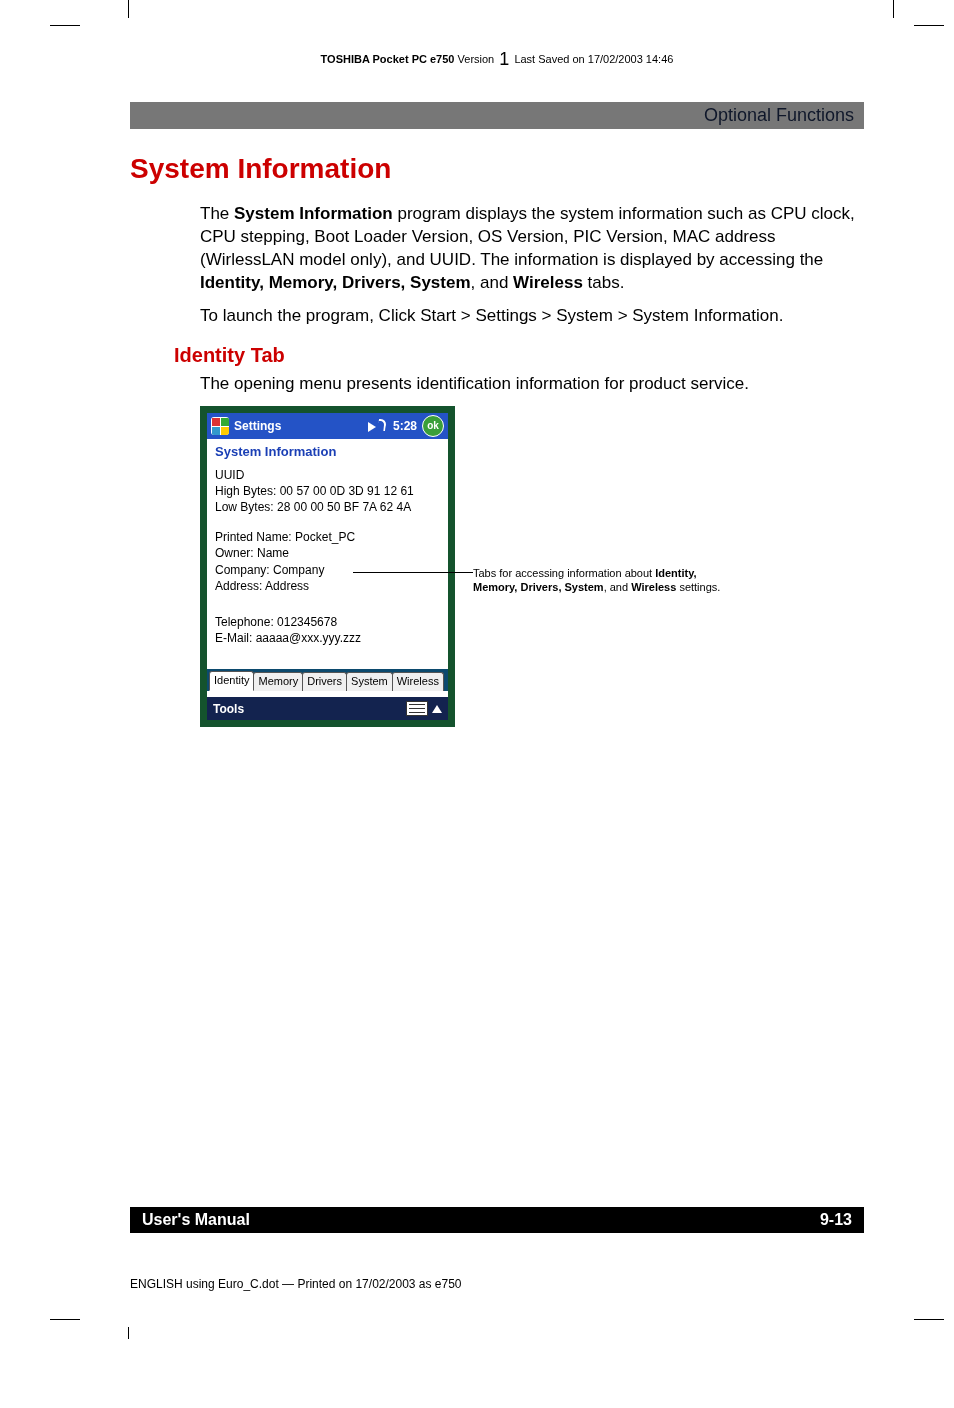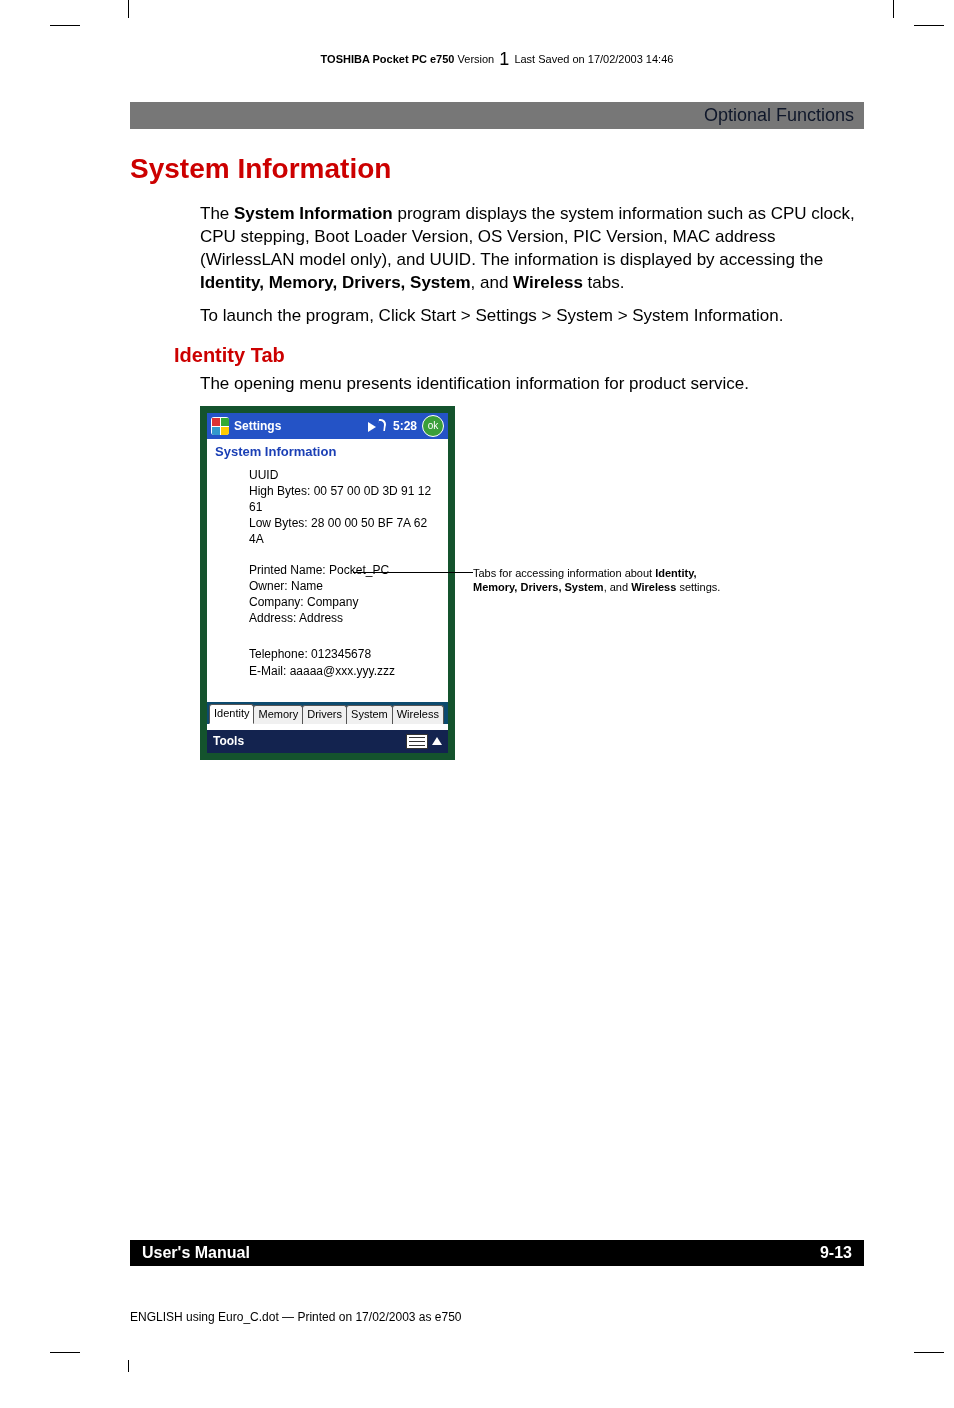--- a/index.html
+++ b/index.html
@@ -131,35 +131,34 @@
     border-radius: 0 6px 0 0;
     transform: skewX(-6deg);
   }
   .ppc-clock { font-weight: bold; margin: 0 5px; }
   .ok-btn {
     width: 20px; height: 20px;
     border-radius: 50%;
     background: #3a9f3a;
     color: #fff;
     font-size: 10px;
-    font-weight: normal;
+    font-weight: bold;
     display: flex; align-items: center; justify-content: center;
     border: 1px solid #fff;
   }
   .ppc-subtitle {
     color: #1a3fb5;
     font-weight: bold;
     padding: 5px 8px 8px;
     font-size: 13px;
   }
   .ppc-body {
     padding: 0 8px 8px;
     font-size: 12px;
     line-height: 1.35;
-    margin-left: 34px;
   }
   .ppc-body .block { margin-bottom: 14px; }
   .ppc-body .noline-top { margin-top: 20px; }
   .ppc-tabs {
     display: flex;
     align-items: flex-end;
     padding: 0 2px;
     height: 22px;
     background: #0c4a6e;
     border-top: 1px solid #fff;

